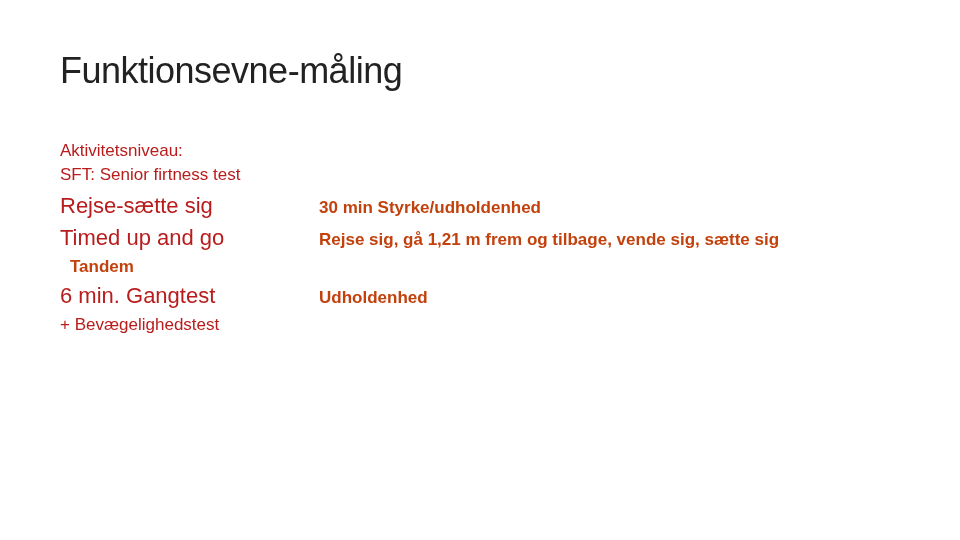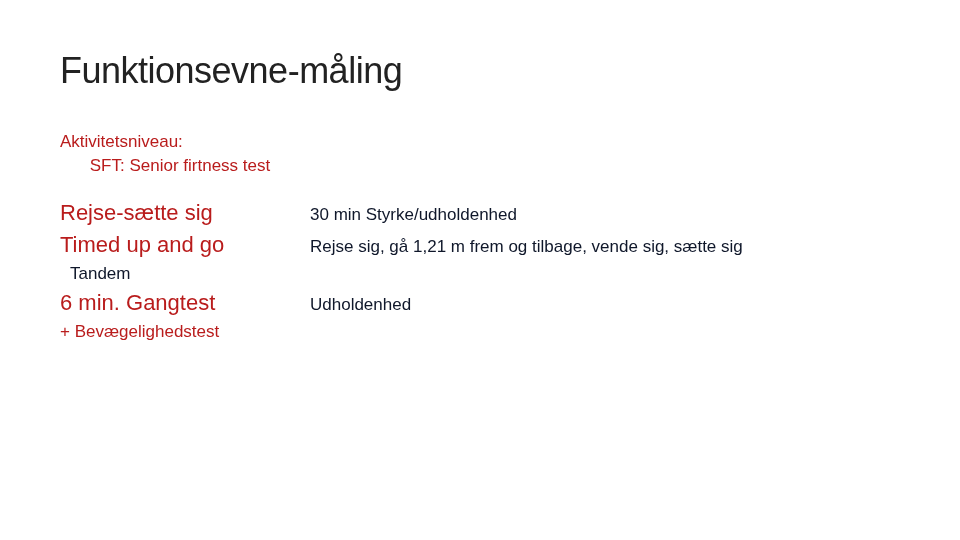--- a/index.html
+++ b/index.html
@@ -1,18 +1,19 @@
 <!DOCTYPE html>
 <html><head>
   <meta charset="utf-8">
   <style>
     * {
       margin: 0;
       padding: 0;
       box-sizing: border-box;
+      gap: 9px;
     }
 
     body {
       width: 960px;
       height: 540px;
       background: #ffffff;
       font-family: 'Segoe UI', Arial, sans-serif;
       color: #222222;
       overflow: hidden;
     }
@@ -51,32 +52,31 @@
       color: #b91c1c;
       min-width: 240px;
     }
 
     .row-label.small {
       font-size: 17px;
     }
 
     .row-description {
       font-size: 17px;
-      font-weight: 400;
-      color: #0f172a;
+      font-weight: 700;
+      color: #c2410c;
       margin-left: 10px;
     }
 
     .aktivitetsniveau-row {
       margin-bottom: 4px;
     }
 
     .sft-row {
-      margin-bottom: 24px;
-      text-align: center;
+      margin-bottom: 8px;
     }
 
     .plus-row {
     }
   </style>
 </head>
 <body>
 
 <div class="slide-container">
   <h1 class="slide-title">Funktionsevne-måling</h1>

